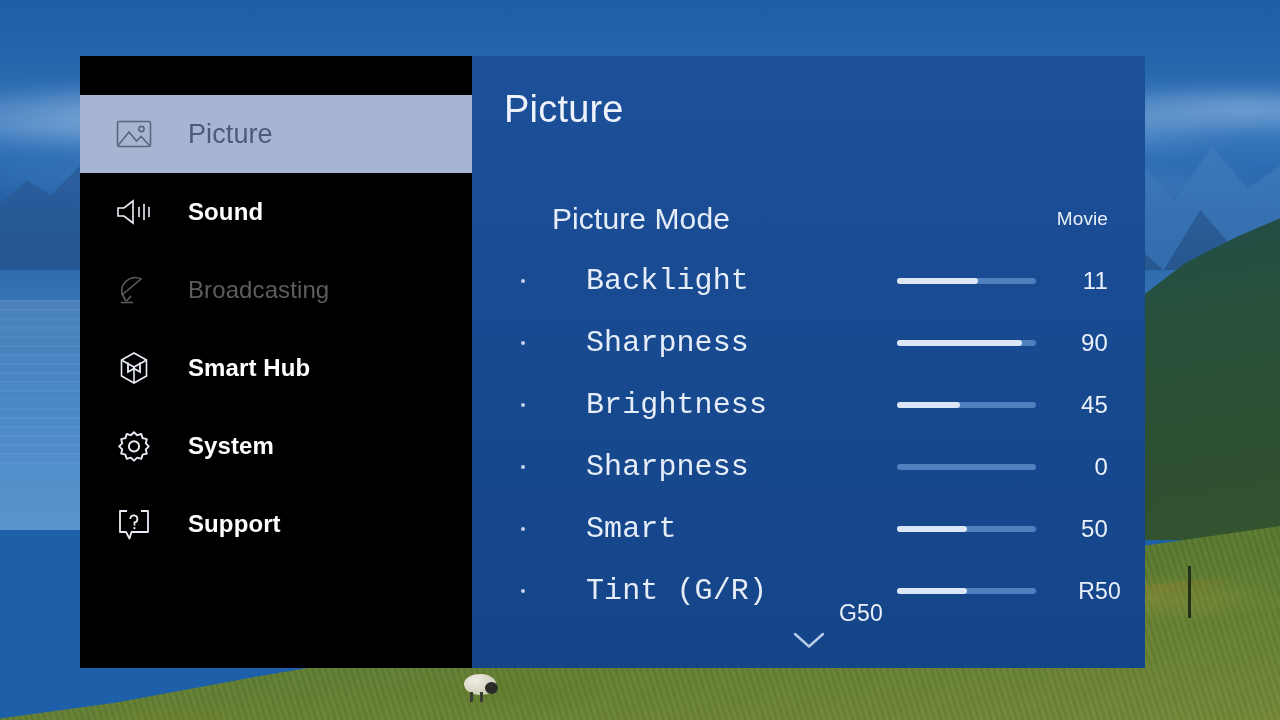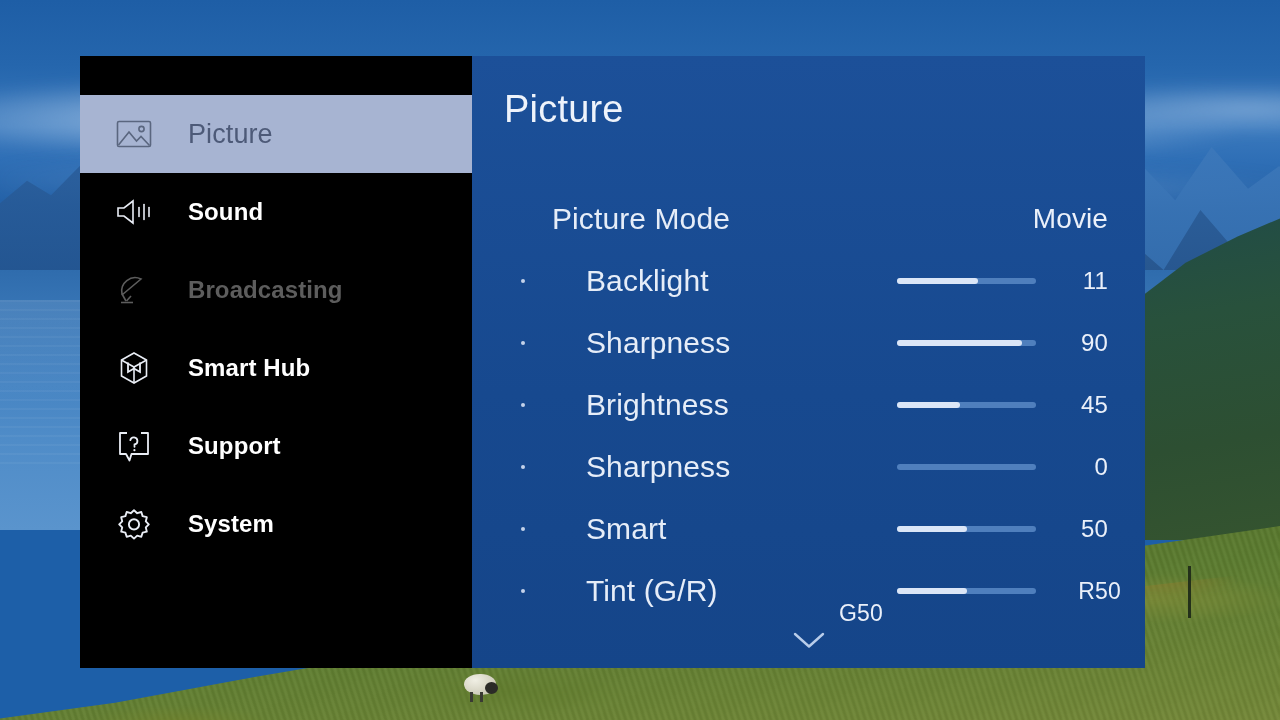--- a/index.html
+++ b/index.html
@@ -190,21 +190,21 @@
   }
   .nav-item.selected {
     background: #a7b4d2;
   }
   .nav-item.selected .label {
     color: #4d5a78;
     font-weight: 400;
     font-size: 27px;
   }
   .nav-item.selected .ico svg { stroke: #5a667f; }
-  .nav-item.disabled .label { color: #5d5d5d; font-weight: 700; }
+  .nav-item.disabled .label { color: #5d5d5d; font-weight: 400; }
   .nav-item.disabled .ico svg { stroke: #5d5d5d; }
 
   .nav-item .ico svg { stroke: #e9edf5; fill: none; stroke-width: 1.6; }
 
   
   .content {
     position: relative;
     flex: 1 1 auto;
     background: #1a4f99;
     background: linear-gradient(180deg, #1c5099 0%, #17498f 55%, #154589 100%);
@@ -229,33 +229,33 @@
   }
   .row .name {
     position: absolute;
     left: 32px;
     font-size: 30px;
     color: #e6edf8;
     white-space: nowrap;
     letter-spacing: .1px;
     margin-left: 48px;
   }
-  .row.sub .name { left: 66px; }
+  .row.sub .name { left: 66px; font-family: Liberation Mono, monospace; }
   .row.sub .bullet {
     position: absolute;
     left: 49px; top: 50%;
     width: 4px; height: 4px;
     margin-top: -2px;
     background: #c4d2ea;
     border-radius: 50%;
   }
   .row .mode-value {
     position: absolute;
     right: 37px;
-    font-size: 28px;
+    font-size: 19px;
     color: #eaf0fa;
     letter-spacing: .1px;
   }
   .row .value {
     position: absolute;
     right: 37px;
     width: 58px;
     text-align: right;
     font-size: 24px;
     color: #eaf0fa;
@@ -373,37 +373,37 @@
               <path d="M3.8 9.3 L16 16 L28.2 9.3"></path>
               <path d="M16 16 L16 31.6"></path>
               <path d="M10 11.5 L10 21 L16 17.5 L22 21 L22 11.5" stroke-width="1.8"></path>
             </svg>
           </span>
           <span class="label">Smart Hub</span>
         </div>
 
         <div class="nav-item">
           <span class="ico">
+            <svg viewBox="0 0 34 34" width="34" height="34">
+              <path d="M17 3.2 L20.2 6.2 L24.3 5 L25.6 9.1 L29.8 10.2 L28.8 14.4 L31.8 17.4 L28.8 20.4 L29.8 24.6 L25.6 25.7 L24.3 29.8 L20.2 28.6 L17 31.6 L13.8 28.6 L9.7 29.8 L8.4 25.7 L4.2 24.6 L5.2 20.4 L2.2 17.4 L5.2 14.4 L4.2 10.2 L8.4 9.1 L9.7 5 L13.8 6.2 Z" stroke-width="1.9" stroke-linejoin="round"></path>
+              <circle cx="17" cy="17.4" r="5.1" stroke-width="1.9"></circle>
+            </svg>
+          </span>
+          <span class="label">System</span>
+        </div>
+
+        <div class="nav-item">
+          <span class="ico">
             <svg viewBox="0 0 38 34" width="38" height="34">
               <path d="M12 4 L5 4 L5 25 L11 25 L14.5 31.5 L16.5 25 L33 25 L33 4 L26 4" stroke-width="1.8" stroke-linejoin="round"></path>
               <path d="M15.3 11.2 a3.6 3.6 0 1 1 4.2 4.3 L19.5 17.8" stroke-width="1.8" stroke-linecap="round"></path>
               <circle cx="19.4" cy="21.2" r="1.1" fill="#e9edf5" stroke="none"></circle>
             </svg>
           </span>
           <span class="label">Support</span>
-        </div>
-
-        <div class="nav-item">
-          <span class="ico">
-            <svg viewBox="0 0 34 34" width="34" height="34">
-              <path d="M17 3.2 L20.2 6.2 L24.3 5 L25.6 9.1 L29.8 10.2 L28.8 14.4 L31.8 17.4 L28.8 20.4 L29.8 24.6 L25.6 25.7 L24.3 29.8 L20.2 28.6 L17 31.6 L13.8 28.6 L9.7 29.8 L8.4 25.7 L4.2 24.6 L5.2 20.4 L2.2 17.4 L5.2 14.4 L4.2 10.2 L8.4 9.1 L9.7 5 L13.8 6.2 Z" stroke-width="1.9" stroke-linejoin="round"></path>
-              <circle cx="17" cy="17.4" r="5.1" stroke-width="1.9"></circle>
-            </svg>
-          </span>
-          <span class="label">System</span>
         </div>
 
       </div>
     </div>
 
     <div class="content">
 
       <div class="content-title">Picture</div>
 
       <div class="rows">

